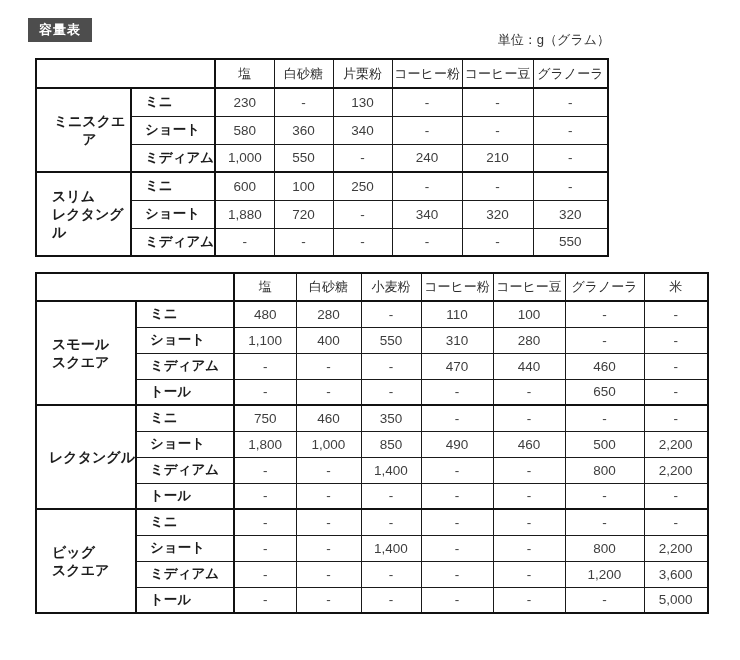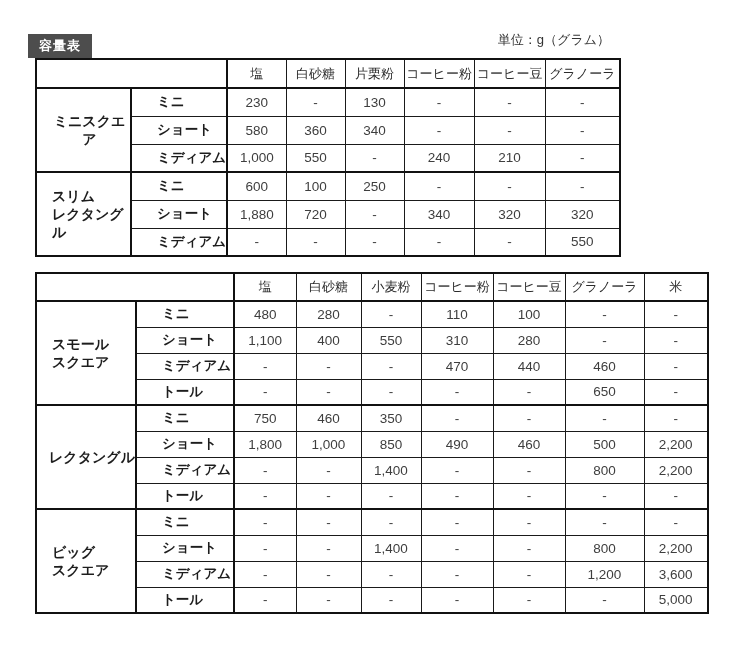--- a/index.html
+++ b/index.html
@@ -16,21 +16,20 @@
     position: absolute;
     left: 28px;
     top: 18px;
     background: #4d4d4d;
     color: #ffffff;
     font-weight: bold;
     font-size: 13px;
     line-height: 1;
     padding: 5px 11px 6px;
     letter-spacing: 1px;
-    margin-top: 16px;
   }
   .unit {
     position: absolute;
     left: 35px;
     top: 31px;
     width: 575px;
     text-align: right;
     font-size: 13px;
     color: #333333;
   }
@@ -67,21 +66,21 @@
     border-right: 2px solid #111111;
     padding-left: 15px;
     text-align: left;
   }
   .cap-table td.group-label.center { text-align: center; padding-left: 12px; }
   .cap-table td.size-label {
     font-weight: bold;
     font-size: 13.5px;
     color: #1d1d1d;
     text-align: left;
-    padding-left: 25px;
+    padding-left: 13px;
     border-right: 2px solid #111111;
   }
   .cap-table td.value {
     font-size: 13.5px;
     color: #3e3e3e;
   }
   .cap-table tr.group-start td { border-top: 2px solid #111111; }
   .t1 thead tr { height: 29px; }
   .t1 tbody tr { height: 28px; }
   .t2 thead tr { height: 28px; }

